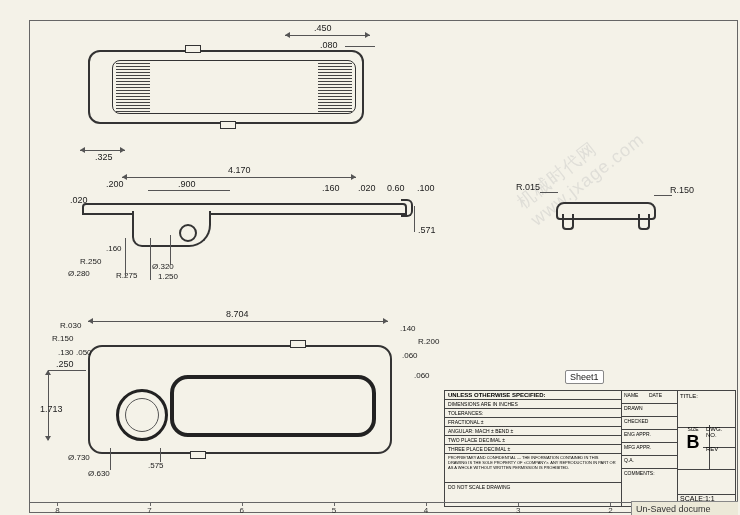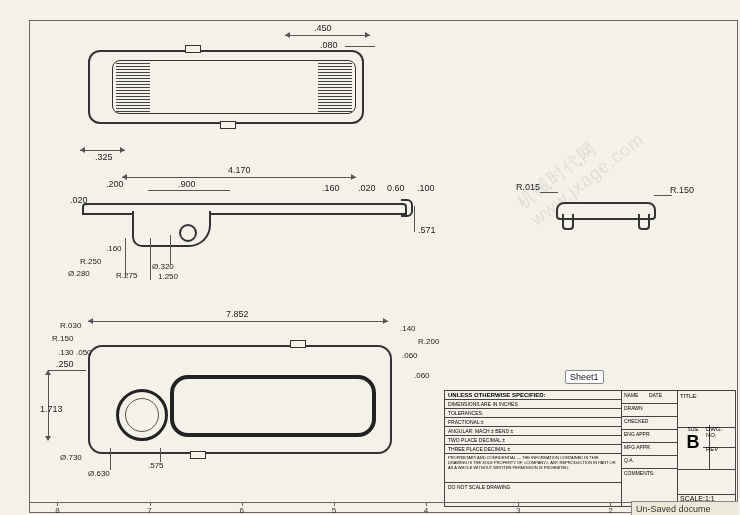--- a/index.html
+++ b/index.html
@@ -260,39 +260,39 @@
     <div class="circle">
         <div class="cin"></div>
       </div>
     <div class="tab t1"></div>
     <div class="tab t2"></div>
   </div>
 
   <div class="line-h" style="left:88px; top:321px; width:300px;"></div>
   <div class="arrow-l" style="left:88px; top:318px;"></div>
   <div class="arrow-r" style="left:383px; top:318px;"></div>
-  <span class="dim" style="left:226px; top:310px;">7.852</span>
+  <span class="dim" style="left:226px; top:310px;">8.704</span>
 
   <span class="dim small" style="left:400px; top:325px;">.140</span>
   <span class="dim small" style="left:418px; top:338px;">R.200</span>
   <span class="dim small" style="left:402px; top:352px;">.060</span>
   <span class="dim small" style="left:414px; top:372px;">.060</span>
 
   <span class="dim small" style="left:60px; top:322px;">R.030</span>
   <span class="dim small" style="left:52px; top:335px;">R.150</span>
   <span class="dim small" style="left:58px; top:349px;">.130</span>
   <span class="dim small" style="left:76px; top:349px;">.050</span>
   <div class="line-h" style="left:48px; top:370px; width:38px;"></div>
   <span class="dim" style="left:56px; top:360px;">.250</span>
   <div class="line-v" style="left:48px; top:370px; height:70px;"></div>
   <div class="arrow-u" style="left:45px; top:370px;"></div>
   <div class="arrow-d" style="left:45px; top:436px;"></div>
   <span class="dim" style="left:40px; top:405px;">1.713</span>
 
-  <span class="dim small" style="left:60px;  top:454px;">Ø.730</span>
+  <span class="dim small" style="left:68px;  top:454px;">Ø.730</span>
   <span class="dim small" style="left:88px;  top:470px;">Ø.630</span>
   <span class="dim small" style="left:148px; top:462px;">.575</span>
   <div class="line-v" style="left:110px; top:448px; height:22px;"></div>
   <div class="line-v" style="left:160px; top:448px; height:14px;"></div>
 
   <div class="sheet-tip">Sheet1</div>
 
   <div class="titleblock">
     <div class="tb-col1">
       <div class="tb-row" style="font-weight:bold;font-size:6px;">UNLESS OTHERWISE SPECIFIED:</div>

